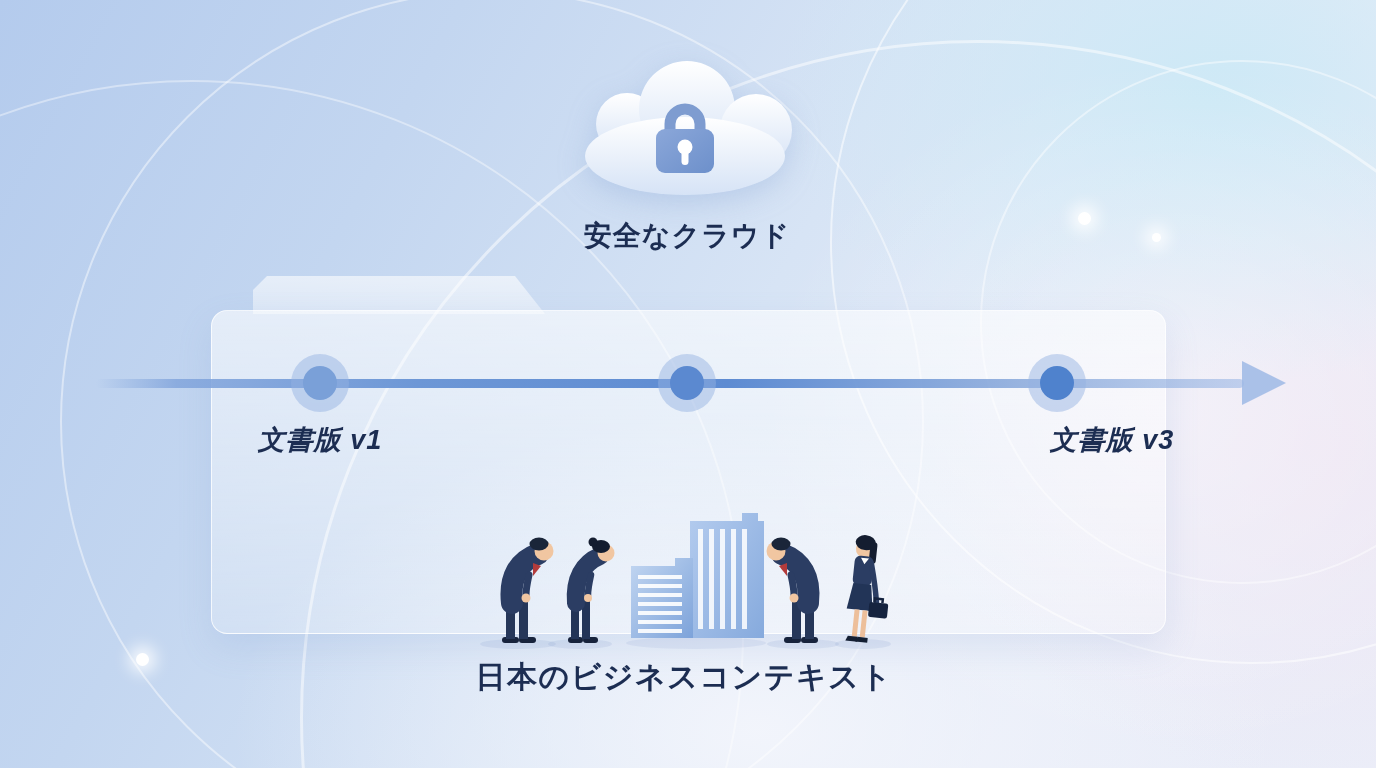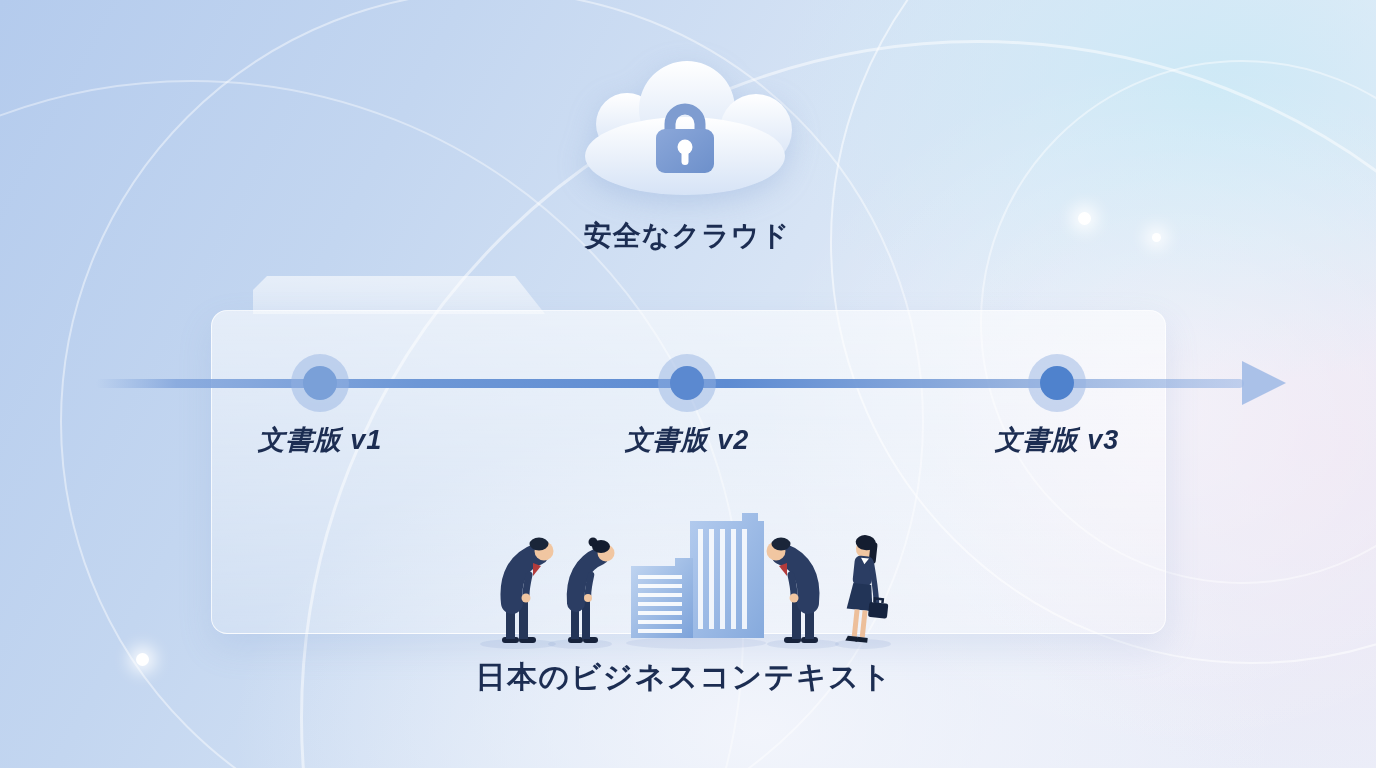--- a/index.html
+++ b/index.html
@@ -72,21 +72,21 @@
   .tl-node{position:absolute;top:354px;width:58px;height:58px;border-radius:50%;
            background:rgba(148,178,226,0.48);z-index:4;}
   .tl-node .core{position:absolute;left:12px;top:12px;width:34px;height:34px;border-radius:50%;}
   .node1{left:291px;} .node1 .core{background:#7aa0d8;}
   .node2{left:658px;} .node2 .core{background:#5b89d0;}
   .node3{left:1028px;}.node3 .core{background:#4f82cd;}
   .tl-label{
     position:absolute;top:422px;transform:translateX(-50%);
     font-size:27px;font-weight:bold;color:#1c2d52;letter-spacing:1px;white-space:nowrap;z-index:4;font-style:italic;
   }
-  .lbl1{left:320px;} .lbl2{left:687px;} .lbl3{left:1057px;text-align:center;}
+  .lbl1{left:320px;} .lbl2{left:687px;} .lbl3{left:1112px;text-align:center;}
 
   
   .biz-wrap{position:absolute;left:478px;top:503px;width:415px;height:148px;z-index:4;}
   .biz-label{
     position:absolute;left:684px;top:657px;transform:translateX(-50%);
     font-size:30px;font-weight:bold;color:#1c2d52;letter-spacing:1.5px;white-space:nowrap;z-index:4;
   }
 </style>
 </head>
 <body>
@@ -139,21 +139,20 @@
   <div class="tl-node node1">
       <div class="core"></div>
     </div>
   <div class="tl-node node2">
       <div class="core"></div>
     </div>
   <div class="tl-node node3">
       <div class="core"></div>
     </div>
   <div class="tl-label lbl1">文書版 v1</div>
-  <div class="tl-label lbl2">文書版 v2</div>
   <div class="tl-label lbl3">文書版 v3</div>
 
   <div class="biz-wrap">
     <svg width="415" height="148" viewBox="0 0 415 148">
       <defs>
         <linearGradient id="bg1" x1="0" y1="0" x2="1" y2="1">
           <stop offset="0" stop-color="#c2d6f1"></stop>
           <stop offset="1" stop-color="#7da3da"></stop>
         </linearGradient>
         <linearGradient id="bg2" x1="0" y1="0" x2="1" y2="1">

